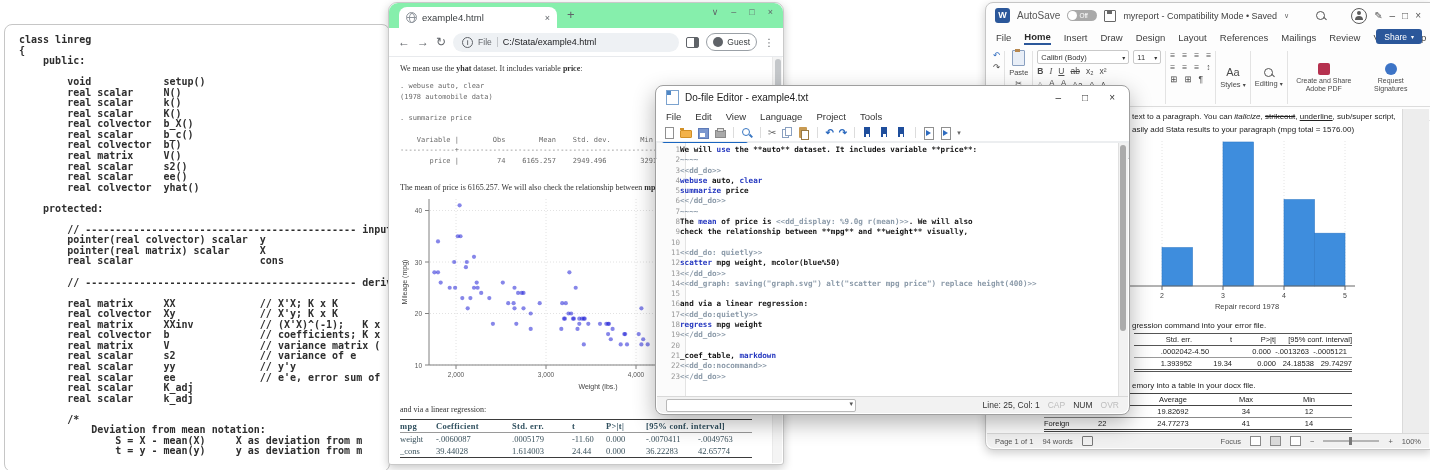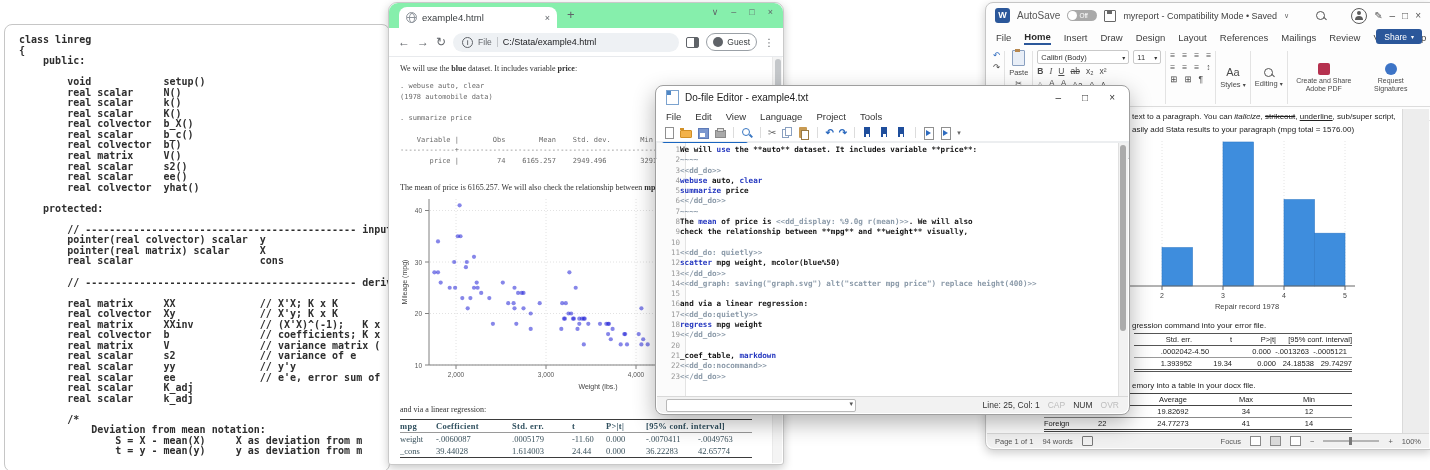--- a/index.html
+++ b/index.html
@@ -239,21 +239,21 @@
       <span class="addr-url">C:/Stata/example4.html</span>
     </div>
     <span class="sidepanel"></span>
     <div class="guest">
       <span class="avatar"></span>
       <span>Guest</span>
     </div>
     <span class="kebab">⋮</span>
   </div>
   <div class="c-body">
-    <div class="abs ser" id="c-p1"><span>We will use the </span><span style="font-weight: bold;">blue</span><span> dataset. It includes variable </span><span style="font-weight: bold;">price</span><span>:</span></div>
+    <div class="abs ser" id="c-p1"><span>We mean use the </span><span style="font-weight: bold;">yhat</span><span> dataset. It includes variable </span><span style="font-weight: bold;">price</span><span>:</span></div>
     <pre class="abs" id="c-code">. webuse auto, clear
 (1978 automobile data)
 
 . summarize price
 
     Variable |        Obs        Mean    Std. dev.       Min
 -------------+---------------------------------------------------
        price |         74    6165.257    2949.496        3291</pre>
     <div class="abs ser" id="c-p2"><span>The mean of price is 6165.257. We will also check the relationship between </span><span style="font-weight: bold;">mpg</span><span> and </span><span style="font-weight: bold;">weight</span><span> visually,</span></div>
     <svg class="abs" id="c-plot" width="372" height="210">

